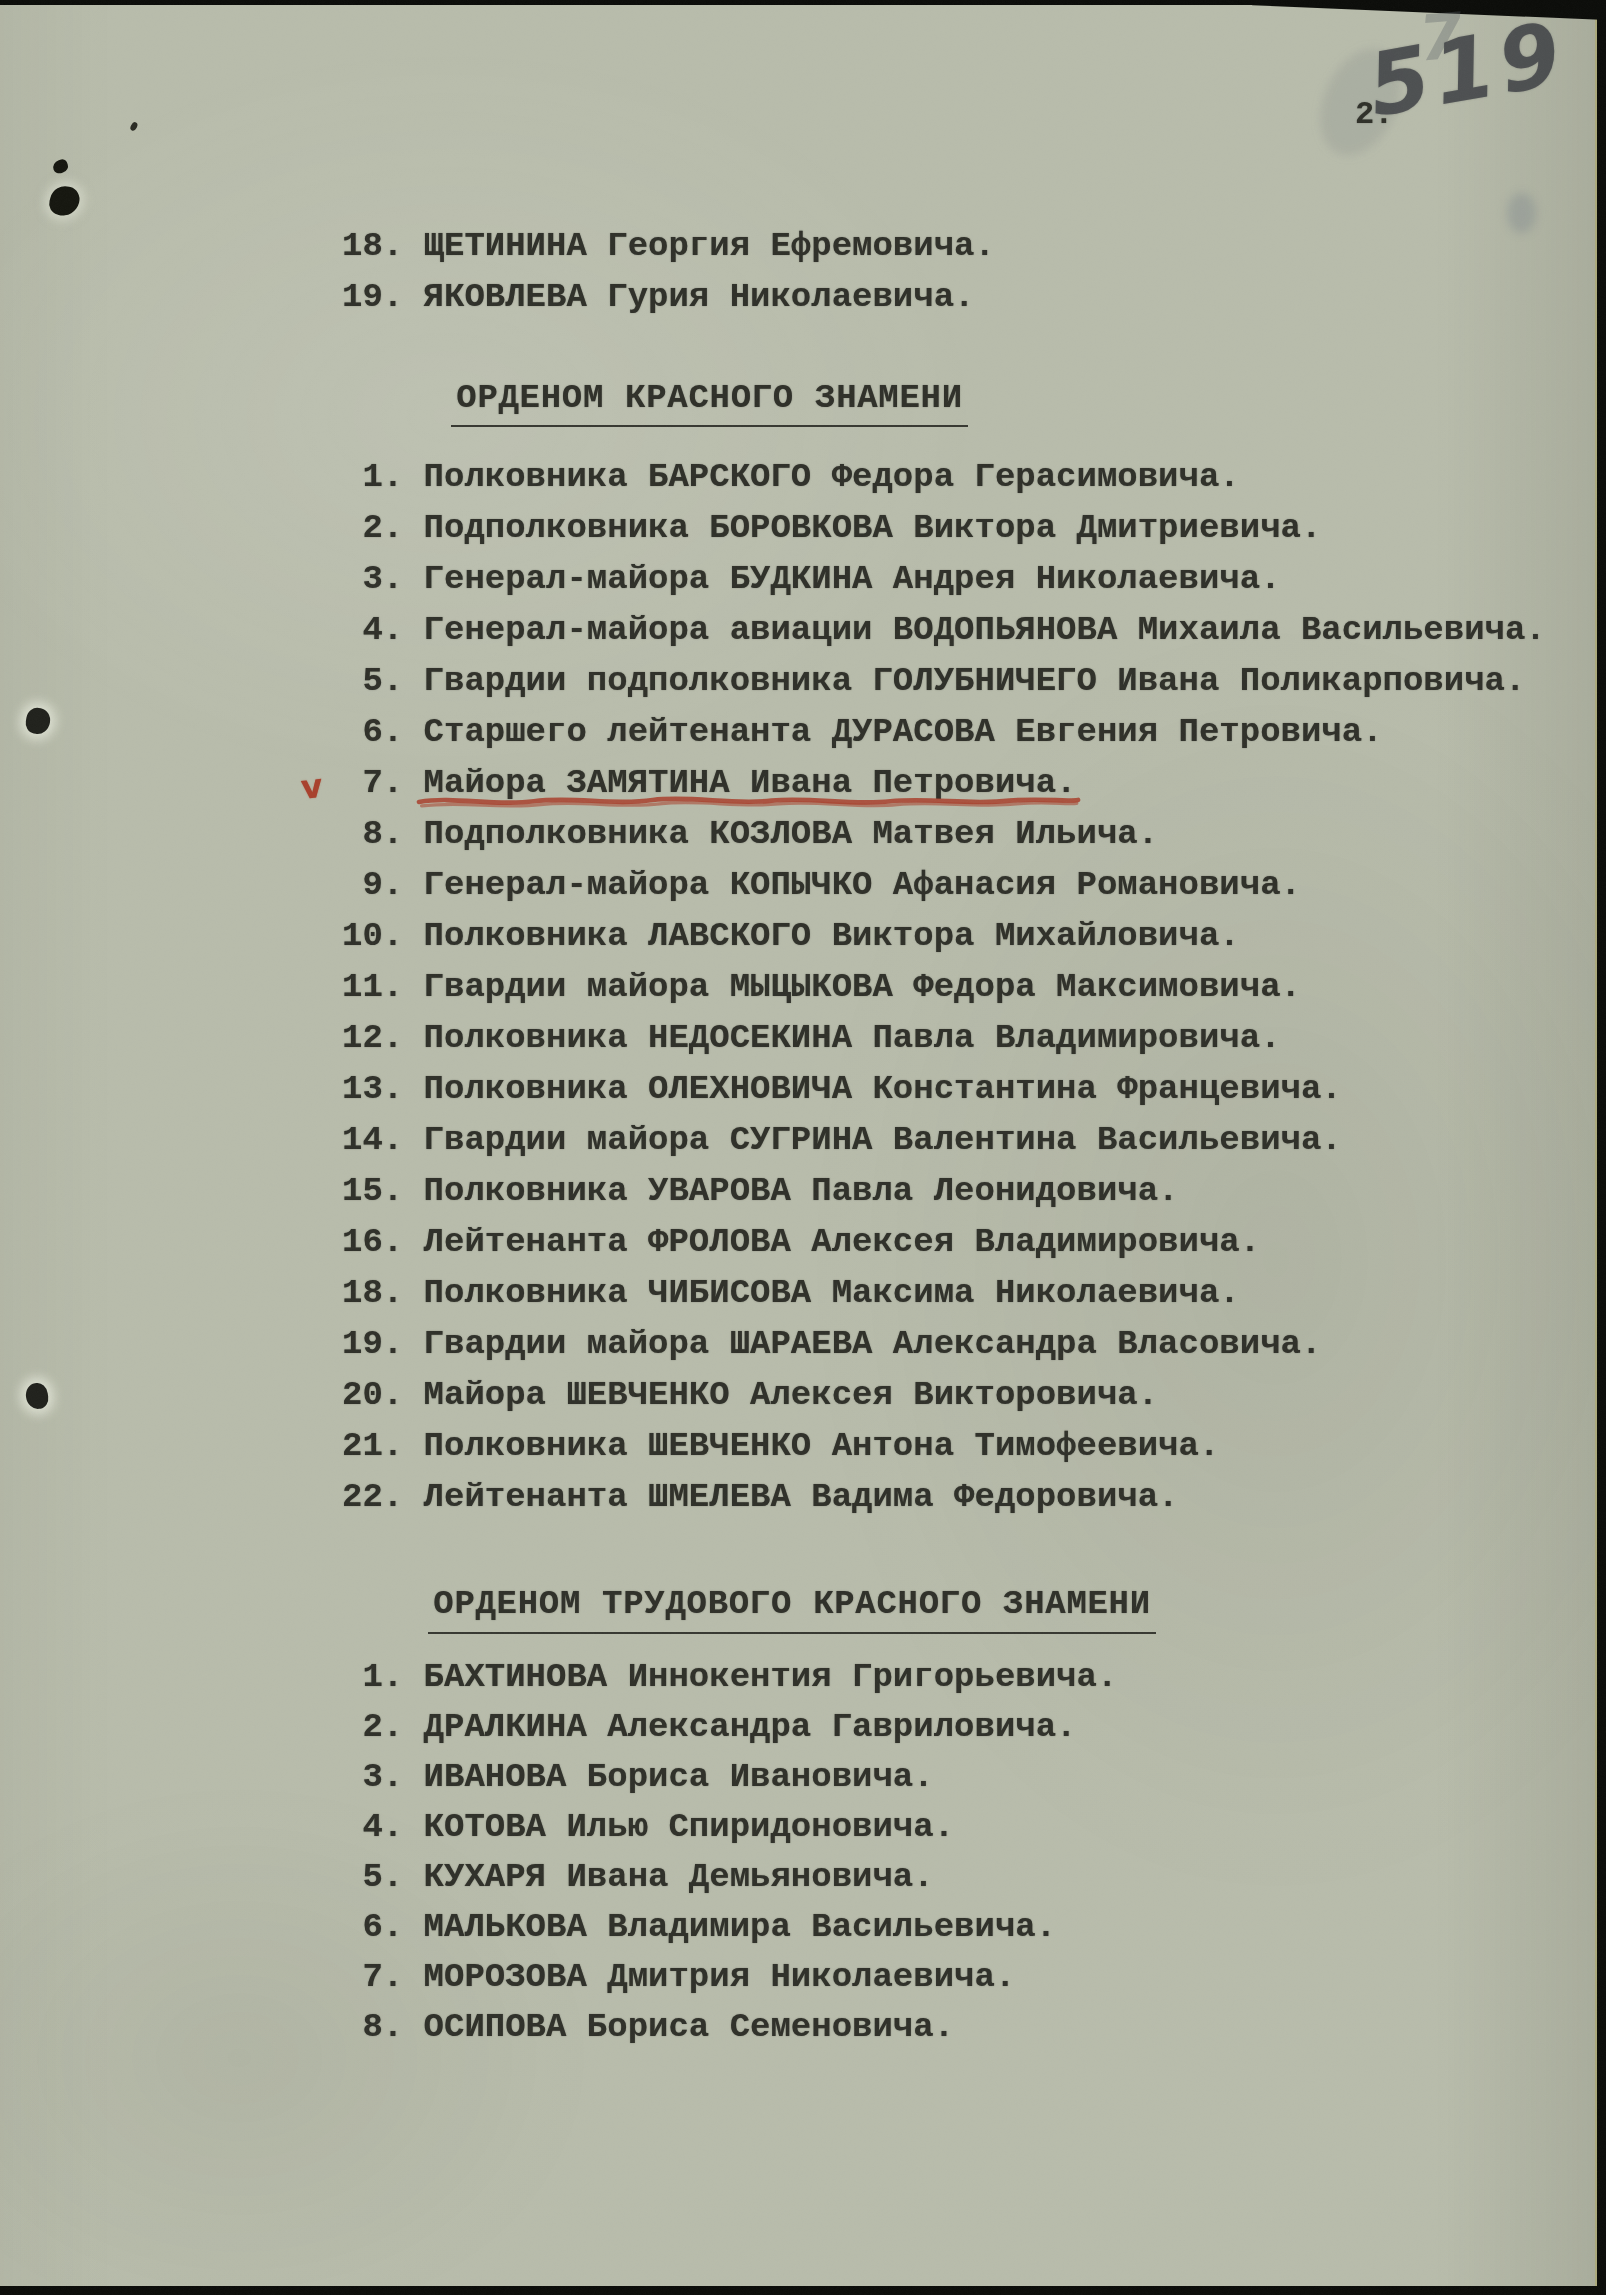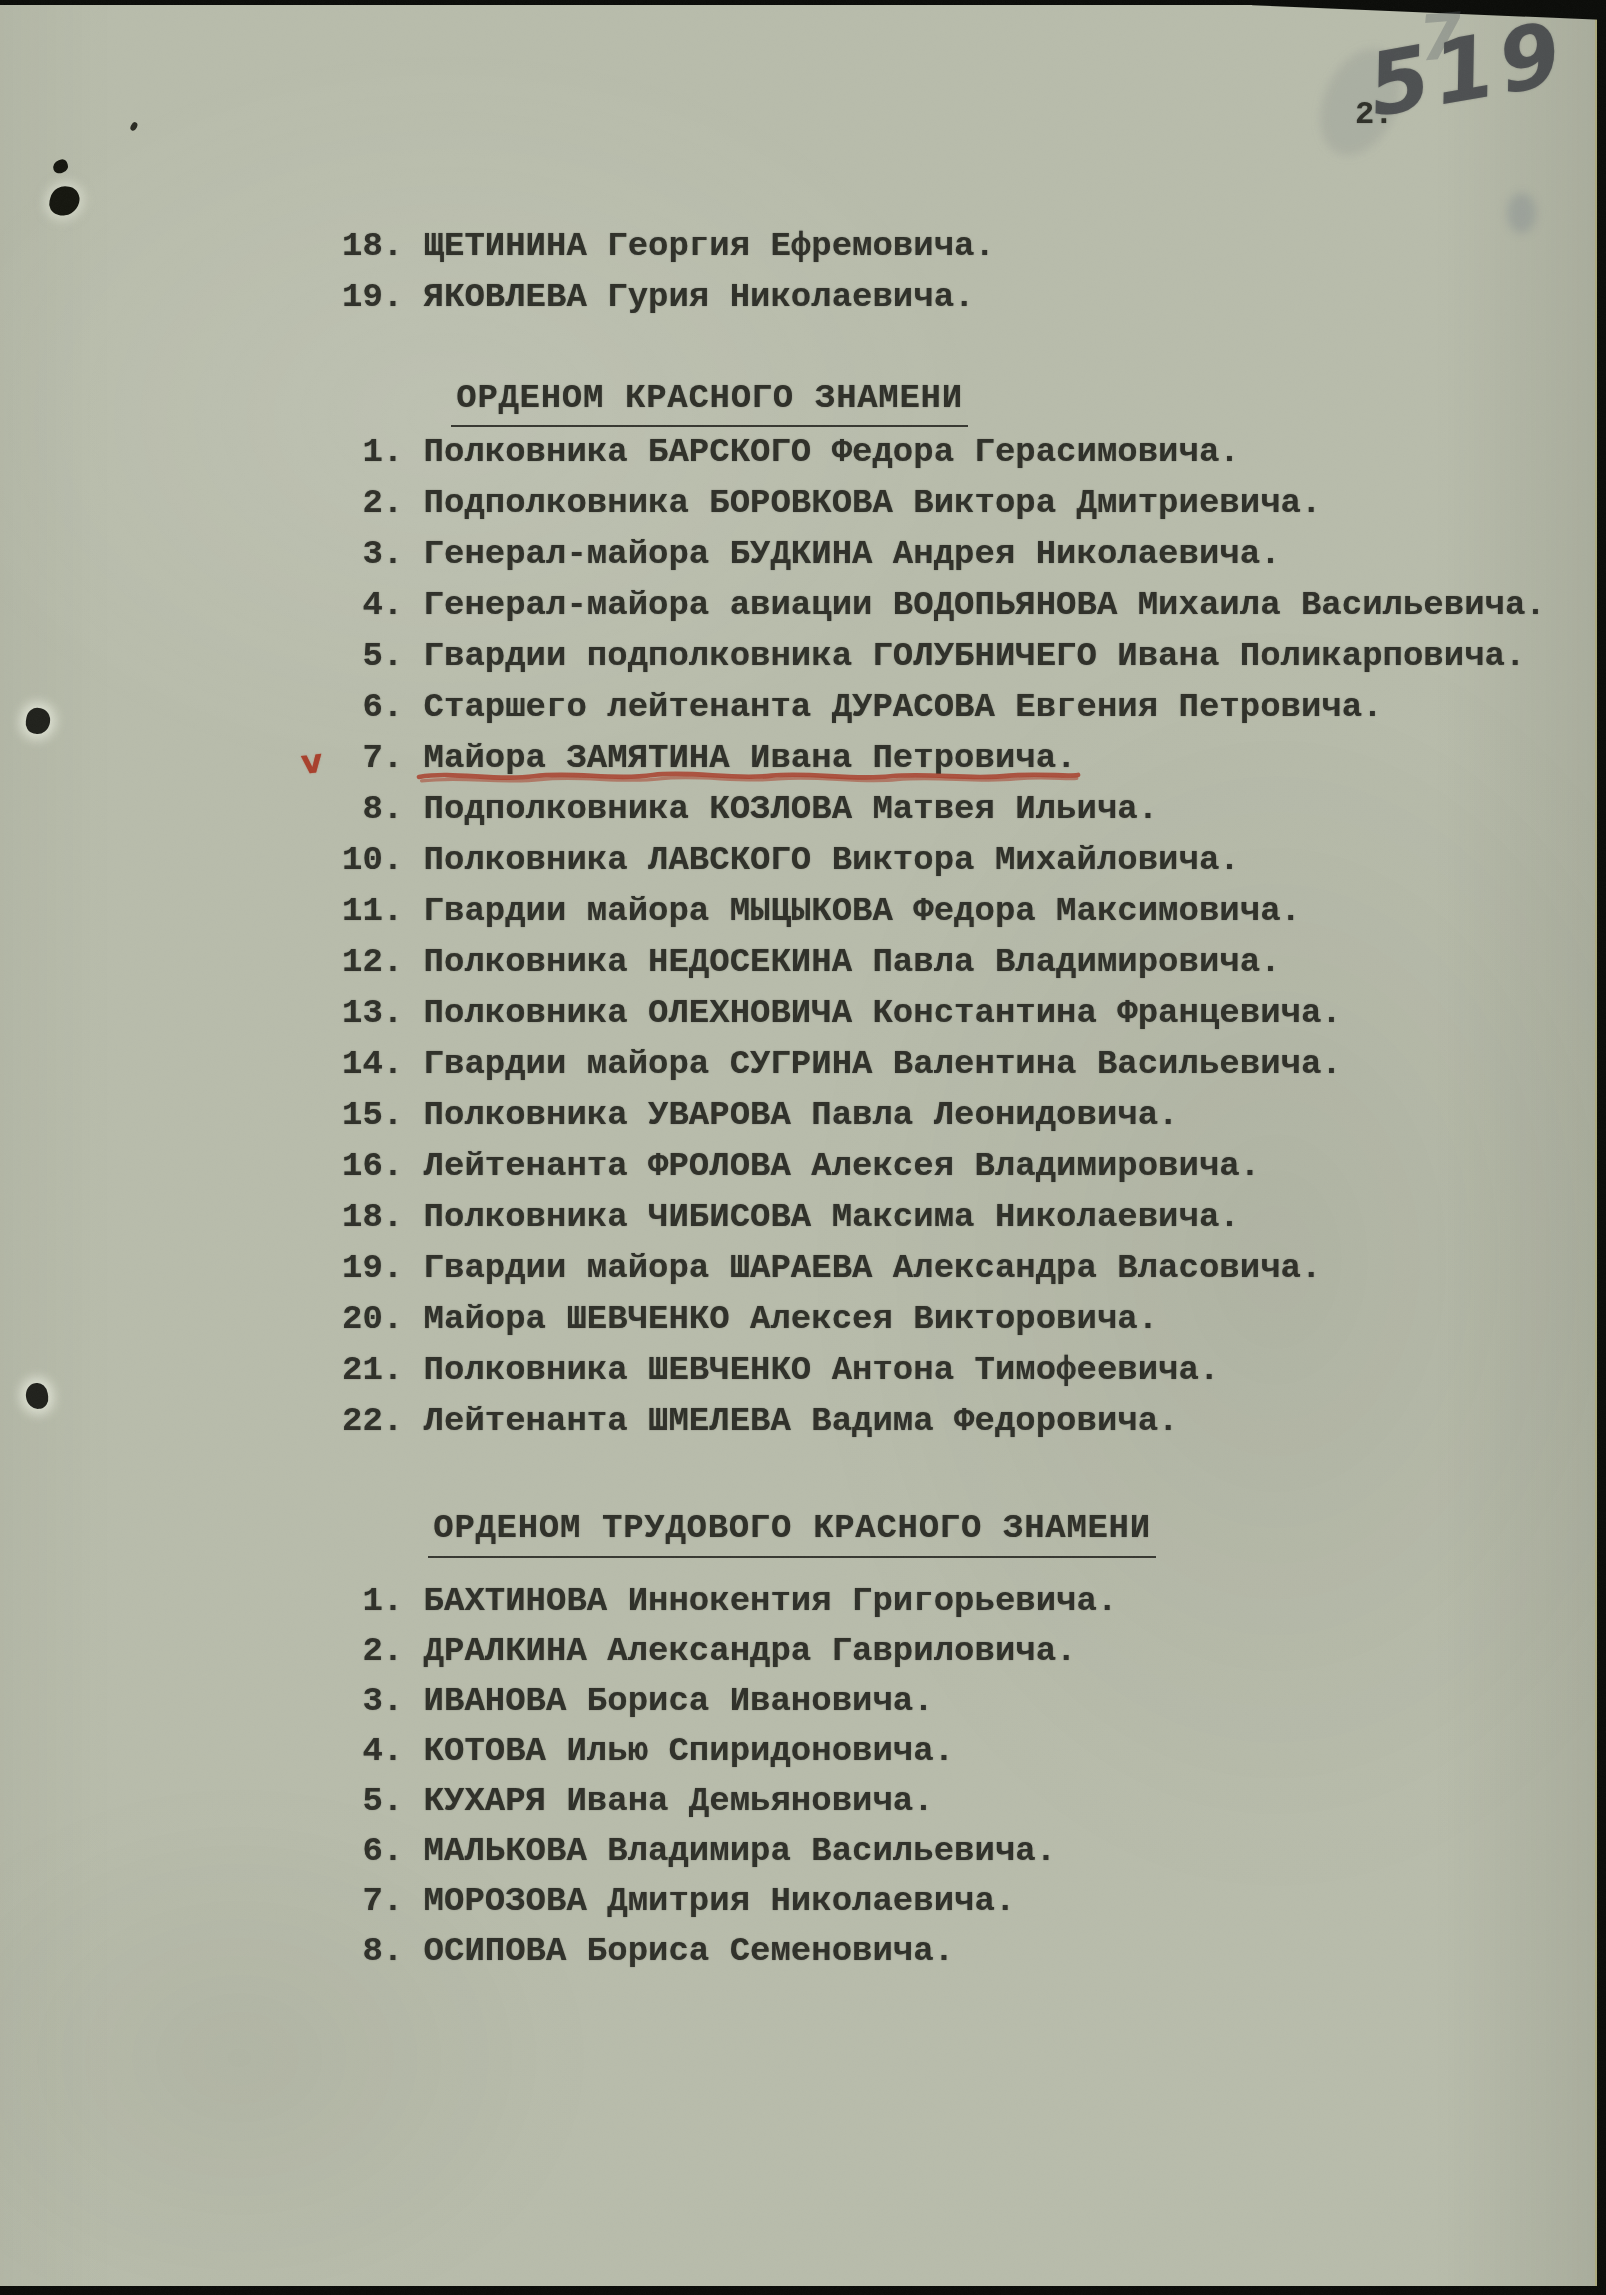--- a/index.html
+++ b/index.html
@@ -32,21 +32,21 @@
 
   
   .typed{color:#2f3029;font-weight:bold;text-shadow:0 0 1.3px rgba(46,47,41,0.55);}
   .content{position:absolute;left:342px;top:221px;width:1261px;font-size:34px;line-height:51px;}
   .line{position:relative;white-space:nowrap;}
   .num{display:inline-block;width:3ch;text-align:right;margin-right:1ch;}
   .section-header{width:-moz-fit-content;width:fit-content;border-bottom:2.6px solid #373831;
     padding:0 5.3px 1.3px 5.3px;letter-spacing:0.7px;}
   .header-1{margin-left:109px;margin-top:50px;font-family:Liberation Mono, monospace;}
   .header-2{margin-left:86px;margin-top:56px;}
-  .list-1{}
+  .list-1{margin-top:25px;}
   .list-2{margin-top:18px;font-family:Liberation Mono, monospace;}
   .list-2 .line{line-height:50px;}
 
   
   .checkmark{display:none;}
   .red-underline{display:none;}
   .item.checked .checkmark{
     display:block;position:absolute;left:-41px;top:2.6px;
     color:#a8402c;font-family:"DejaVu Sans",sans-serif;font-weight:bold;font-size:33px;
     transform:rotate(-6deg);text-shadow:0 0 1.3px rgba(168,64,44,0.7);
@@ -163,20 +163,25 @@
             <path d="M10,21 C70,13 130,26 190,19 C250,12 310,25 370,18 C430,11 490,24 550,18 C610,12 670,25 730,19 C790,13 850,24 910,18 C955,14 988,19 1002,17" fill="none" stroke="#a8402c" stroke-width="5" stroke-linecap="round" opacity="0.55"></path>
           </svg>
         </div>
         <div class="line item">
           
           <span class="num">8.</span><span class="txt">Подполковника КОЗЛОВА Матвея Ильича.</span>
           
         </div>
         <div class="line item">
           
+          <span class="num">9.</span><span class="txt">Генерал-майора КОПЫЧКО Афанасия Романовича.</span>
+          
+        </div>
+        <div class="line item">
+          
           <span class="num">10.</span><span class="txt">Полковника ЛАВСКОГО Виктора Михайловича.</span>
           
         </div>
         <div class="line item">
           
           <span class="num">11.</span><span class="txt">Гвардии майора МЫЦЫКОВА Федора Максимовича.</span>
           
         </div>
         <div class="line item">
           

